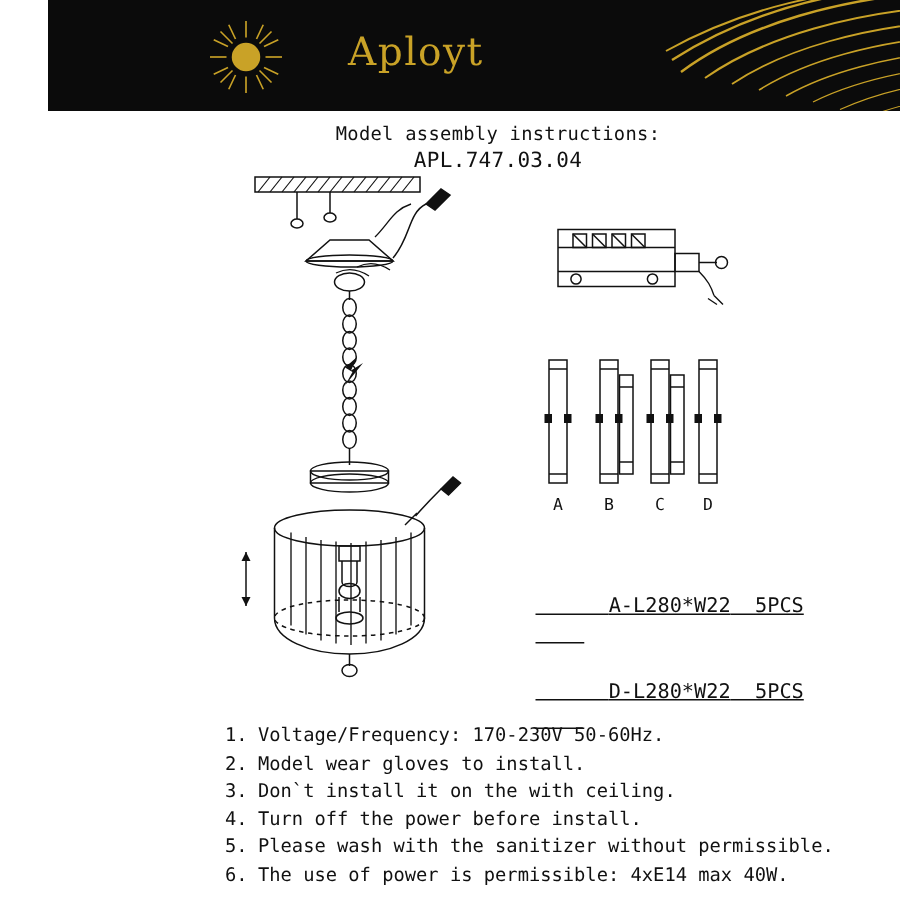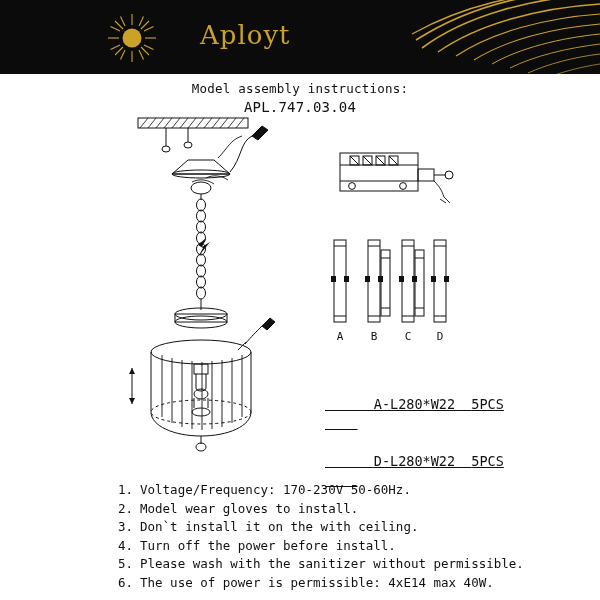--- a/index.html
+++ b/index.html
@@ -11,20 +11,21 @@
     height: 600px;
     background: #ffffff;
     font-family: "DejaVu Sans Mono", monospace;
     overflow: hidden;
   }
   .page {
     position: relative;
     width: 488px;
     height: 600px;
     background: #ffffff;
+    margin-left: 32px;
   }
 
   
   .banner {
     position: relative;
     width: 600px;
     height: 74px;
     background: #0b0b0b;
     overflow: hidden;
   }

